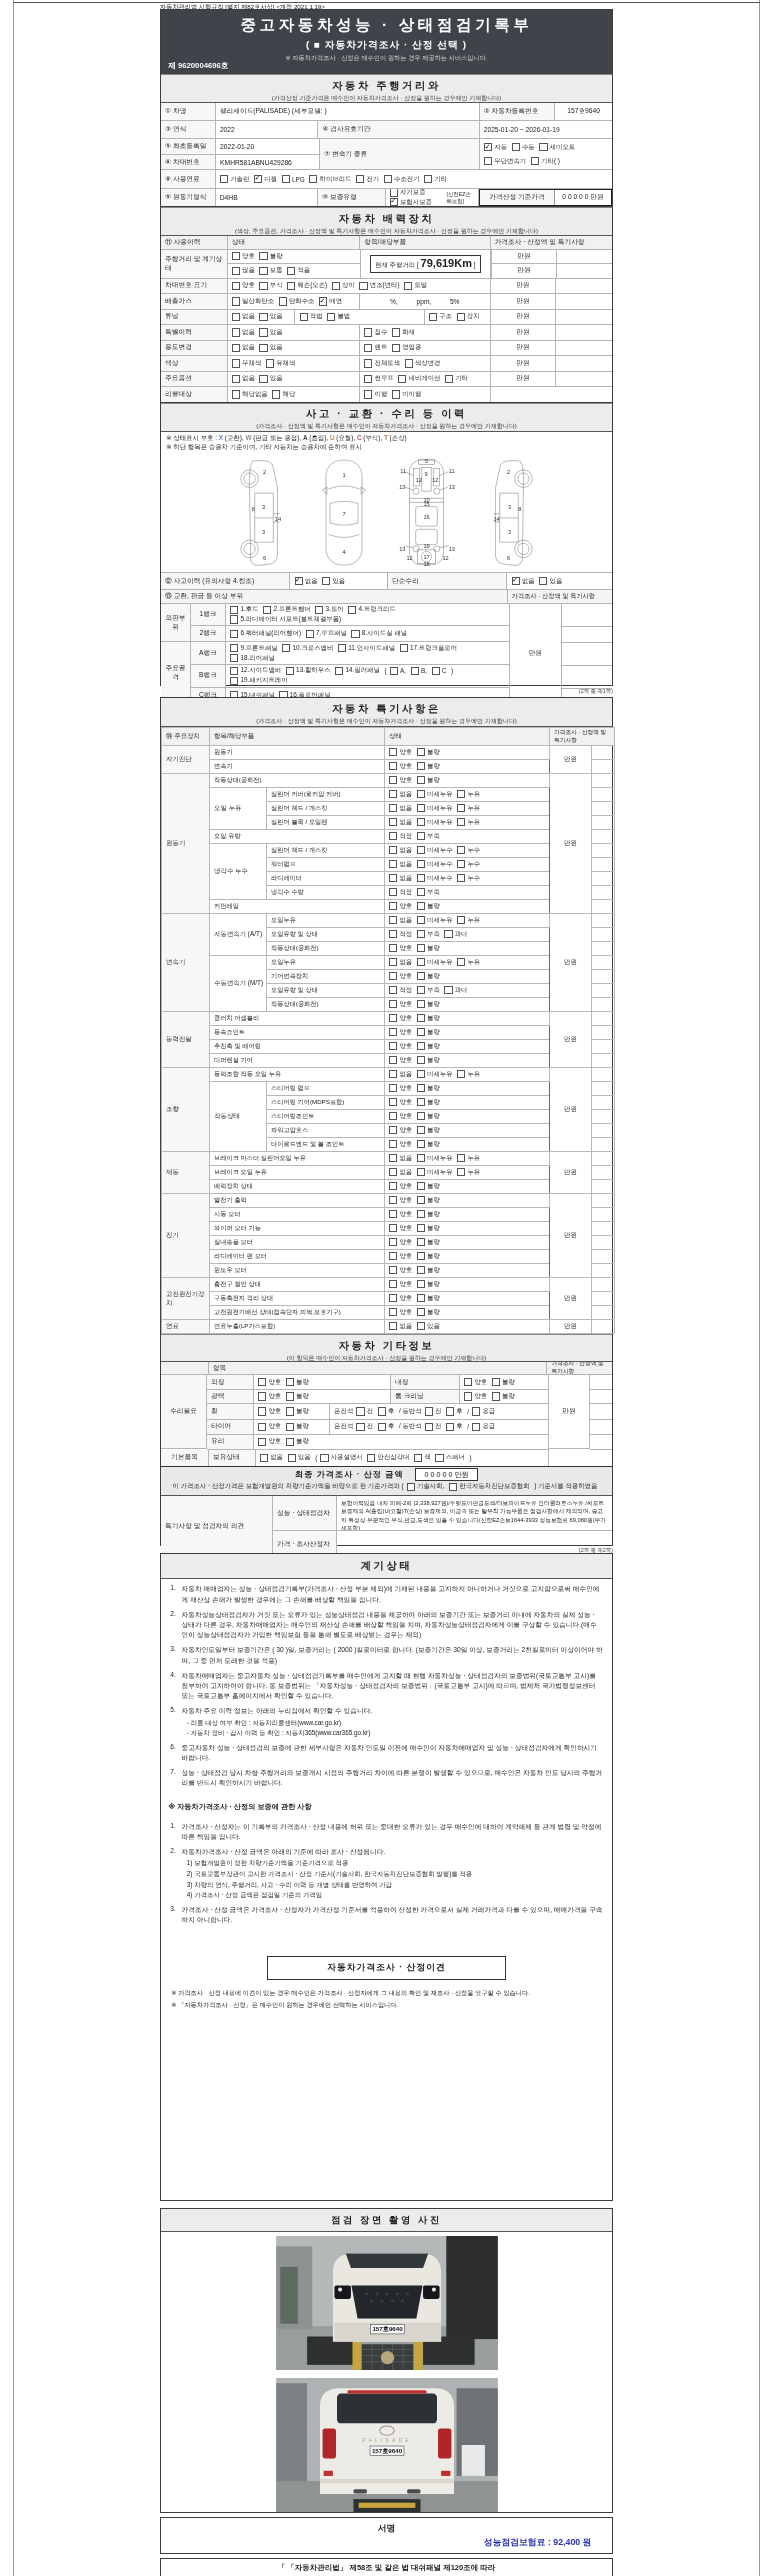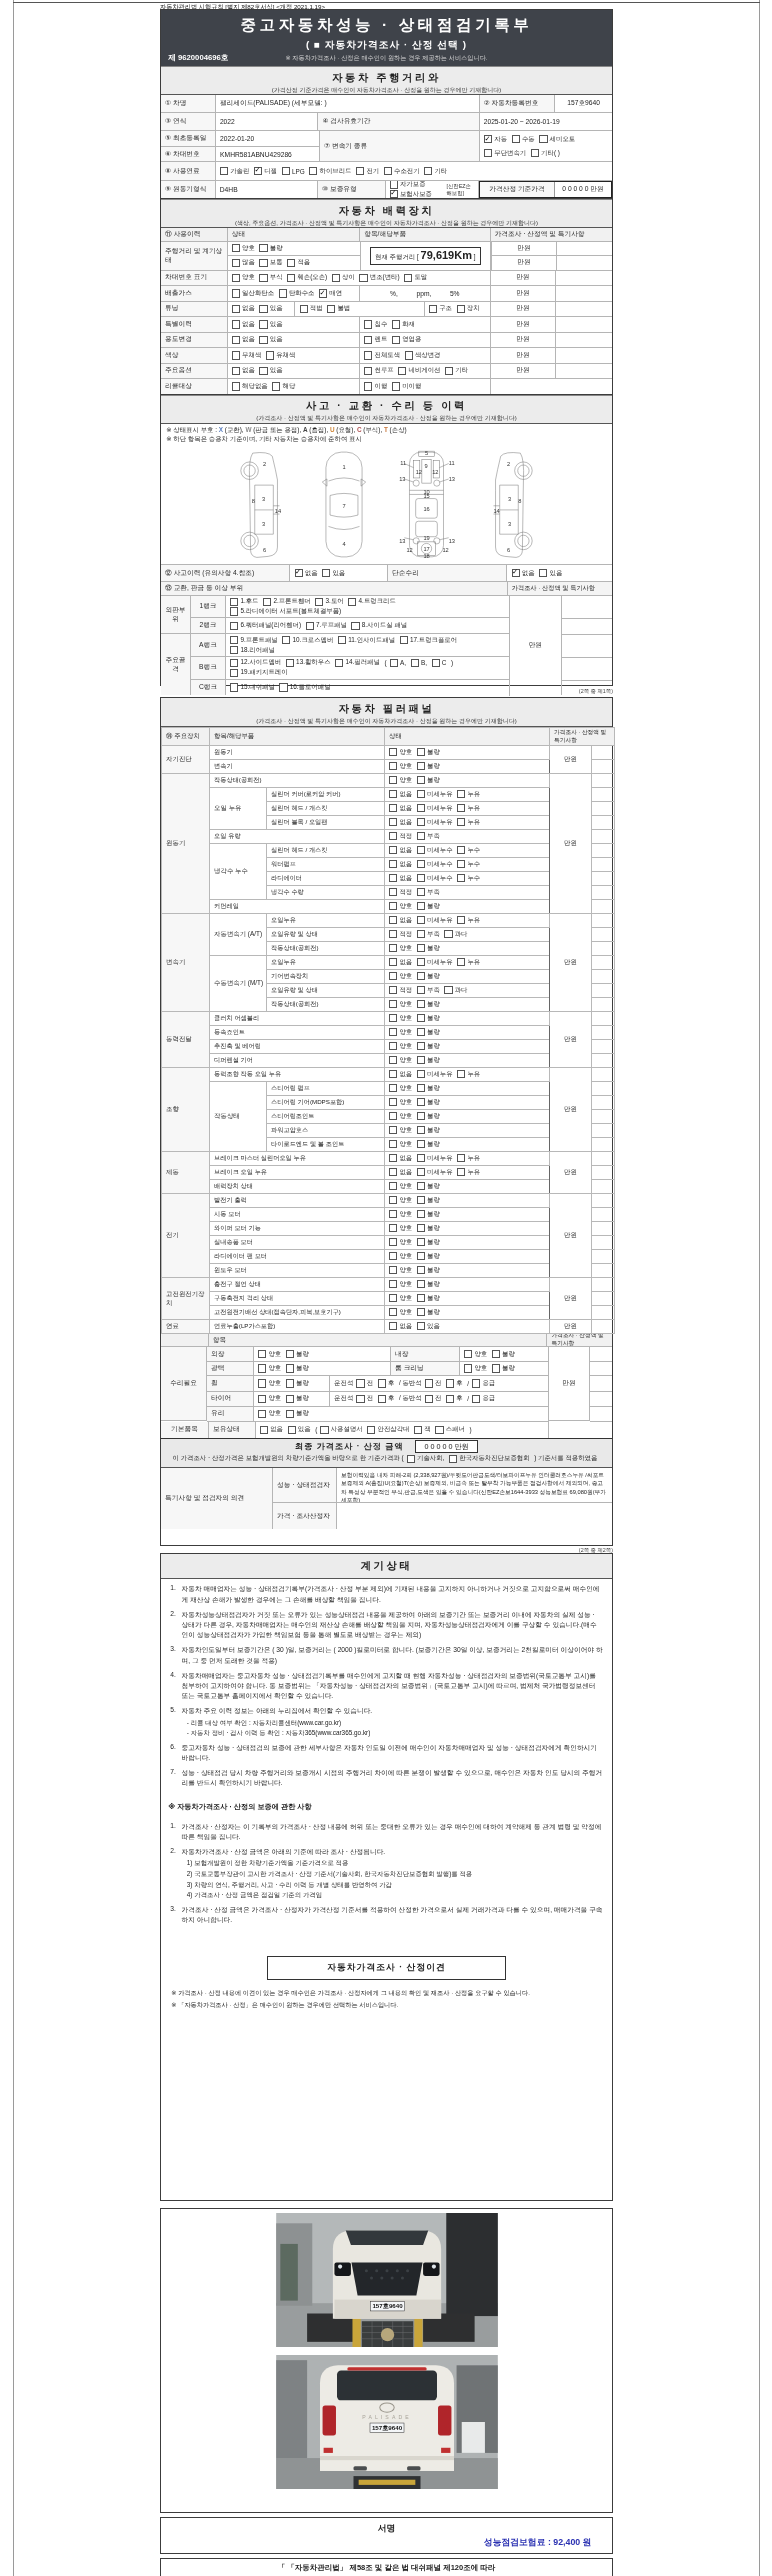--- a/index.html
+++ b/index.html
@@ -4,21 +4,21 @@
 <style>
   html,body{margin:0;padding:0;background:#fff;}
   .sheet{position:relative;width:773px;height:2576px;background:#fff;overflow:hidden;
          font-family:"Liberation Sans","DejaVu Sans",sans-serif;color:#222;}
   .vline{position:absolute;top:0;bottom:0;width:0.5px;background:#9a9a9a;}
   .topline{position:absolute;left:13.4px;right:13.4px;top:1.5px;border-top:1px solid #555;}
   .regnote{position:absolute;left:160px;top:3.1px;font-size:6.2px;color:#111;}
   .pagemark{position:absolute;width:453px;left:160px;text-align:right;font-size:5.4px;color:#444;}
   .box{position:absolute;left:160px;width:453px;background:#fff;border:1px solid #3c3c3c;box-sizing:border-box;}
   
-  .dark{background:#3f434a;color:#fff;height:56px;position:relative;text-align:center;box-sizing:border-box;padding-top:5.2px;}
+  .dark{background:#3f434a;color:#fff;height:64px;position:relative;text-align:center;box-sizing:border-box;padding-top:5.2px;}
   .dark .t{font-size:15.5px;font-weight:700;letter-spacing:3.6px;}
   .dark .s{font-size:9.8px;font-weight:700;letter-spacing:1px;margin-top:2.6px;}
   .dark .n{font-size:6.2px;color:#d7d7d7;margin-top:2.1px;}
   .dark .doc{position:absolute;left:7.2px;bottom:3.1px;font-size:7.7px;font-weight:700;}
   .strip{background:#ececec;border-bottom:0.8px solid #555;border-top:0.5px solid #888;text-align:center;box-sizing:border-box;}
   .strip .t1{font-size:10.3px;font-weight:700;letter-spacing:2.6px;padding-top:3.6px;}
   .strip .t2{font-size:6px;color:#333;margin-top:1px;}
   
   .fr{display:flex;border-bottom:0.5px solid #b5b5b5;box-sizing:border-box;}
   .fr.nb{border-bottom:none;}
@@ -721,21 +721,21 @@
         <div class="c" style="height:23px;border-right:none"></div>
         <div class="c" style="height:15.5px;border-right:none"></div>
       </div>
     </div>
   </div>
 
   <div class="pagemark" style="top:688px">(2쪽 중 제1쪽)</div>
 
   <div class="box" style="top:697px;height:849px">
     <div class="strip" style="height:29px;border-top:none">
-      <div class="t1">자동차 필러패널</div>
+      <div class="t1">자동차 특기사항은</div>
       <div class="t2">(가격조사 · 산정액 및 특기사항은 매수인이 자동차가격조사 · 산정을 원하는 경우에만 기재합니다)</div>
     </div>
 
     <table class="det">
       <colgroup>
           <col style="width:48px">
           <col style="width:57px">
           <col style="width:118px">
           <col style="width:165px">
           <col style="width:42px">
@@ -1268,20 +1268,24 @@
               </span><span class="opt">
                 <span class="cb"></span>
                 <span class="ot">있음</span>
               </span></td>
             <td class="money" rowspan="1">만원</td>
             <td></td>
           </tr>
         </tbody>
     </table>
 
+    <div class="strip" style="height:28px">
+      <div class="t1">자동차 기타정보</div>
+      <div class="t2">(이 항목은 매수인이 자동차가격조사 · 산정을 원하는 경우에만 기재합니다)</div>
+    </div>
 
     <div>
       <div class="fr" style="height:13.4px;background:#f1f1f1">
         <div class="c" style="width:48px"></div>
         <div class="c" style="width:341px">항목</div>
         <div class="c last" style="width:65px;font-size:5.7px;white-space:normal">가격조사 · 산정액 및 특기사항</div>
       </div>
       <div style="display:flex">
         <div style="width:388px;border-right:0.5px solid #b5b5b5;box-sizing:border-box">
           <div style="display:flex">
@@ -1581,20 +1585,23 @@
             <div class="txt">가격조사 · 산정 금액은 가격조사 · 산정자가 가격산정 기준서를 적용하여 산정한 가격으로서 실제 거래가격과 다를 수 있으며, 매매가격을 구속하지 아니합니다.</div>
           </div>
         </div>
       </div>
     <div class="midbox">자동차가격조사 · 산정이견</div>
     <div class="footnote">※ 가격조사 · 산정 내용에 이견이 있는 경우 매수인은 가격조사 · 산정자에게 그 내용의 확인 및 재조사 · 산정을 요구할 수 있습니다.</div>
     <div class="footnote" style="margin-top:2.1px">※ 「자동차가격조사 · 산정」은 매수인이 원하는 경우에만 선택하는 서비스입니다.</div>
   </div>
 
   <div class="box" style="top:2208px;height:305px">
+    <div class="strip" style="height:23px;border-top:none">
+      <div class="t1" style="font-size:9.3px;padding-top:4.6px">점검 장면 촬영 사진</div>
+    </div>
 
     <div style="width:222px;margin:4.1px auto 0 auto">
       <svg width="222" height="134" viewBox="0 0 430 260">
         <rect width="430" height="260" fill="#b4b8b9"></rect>
         <rect y="175" width="430" height="85" fill="#999d9e"></rect>
         <rect x="0" y="20" width="70" height="160" fill="#8d9192"></rect>
         <rect x="8" y="60" width="34" height="110" fill="#5c6a60"></rect>
         <rect x="330" y="0" width="100" height="200" fill="#2c2e30"></rect>
         <rect x="60" y="195" width="90" height="55" fill="#2e2f30"></rect>
         <rect x="285" y="195" width="100" height="55" fill="#2e2f30"></rect>

